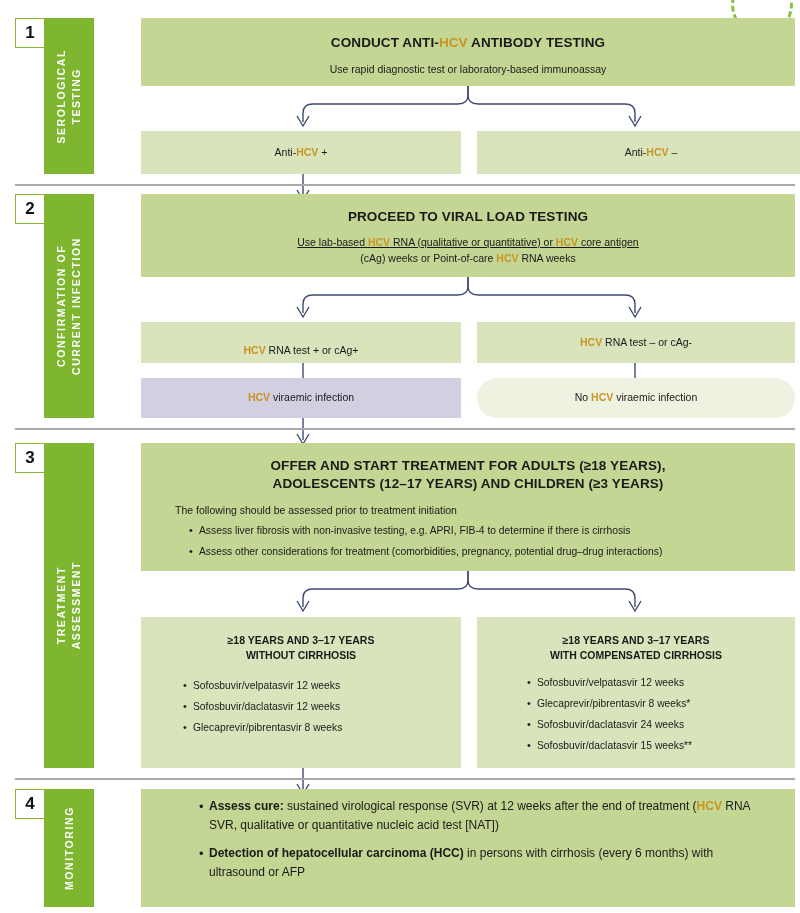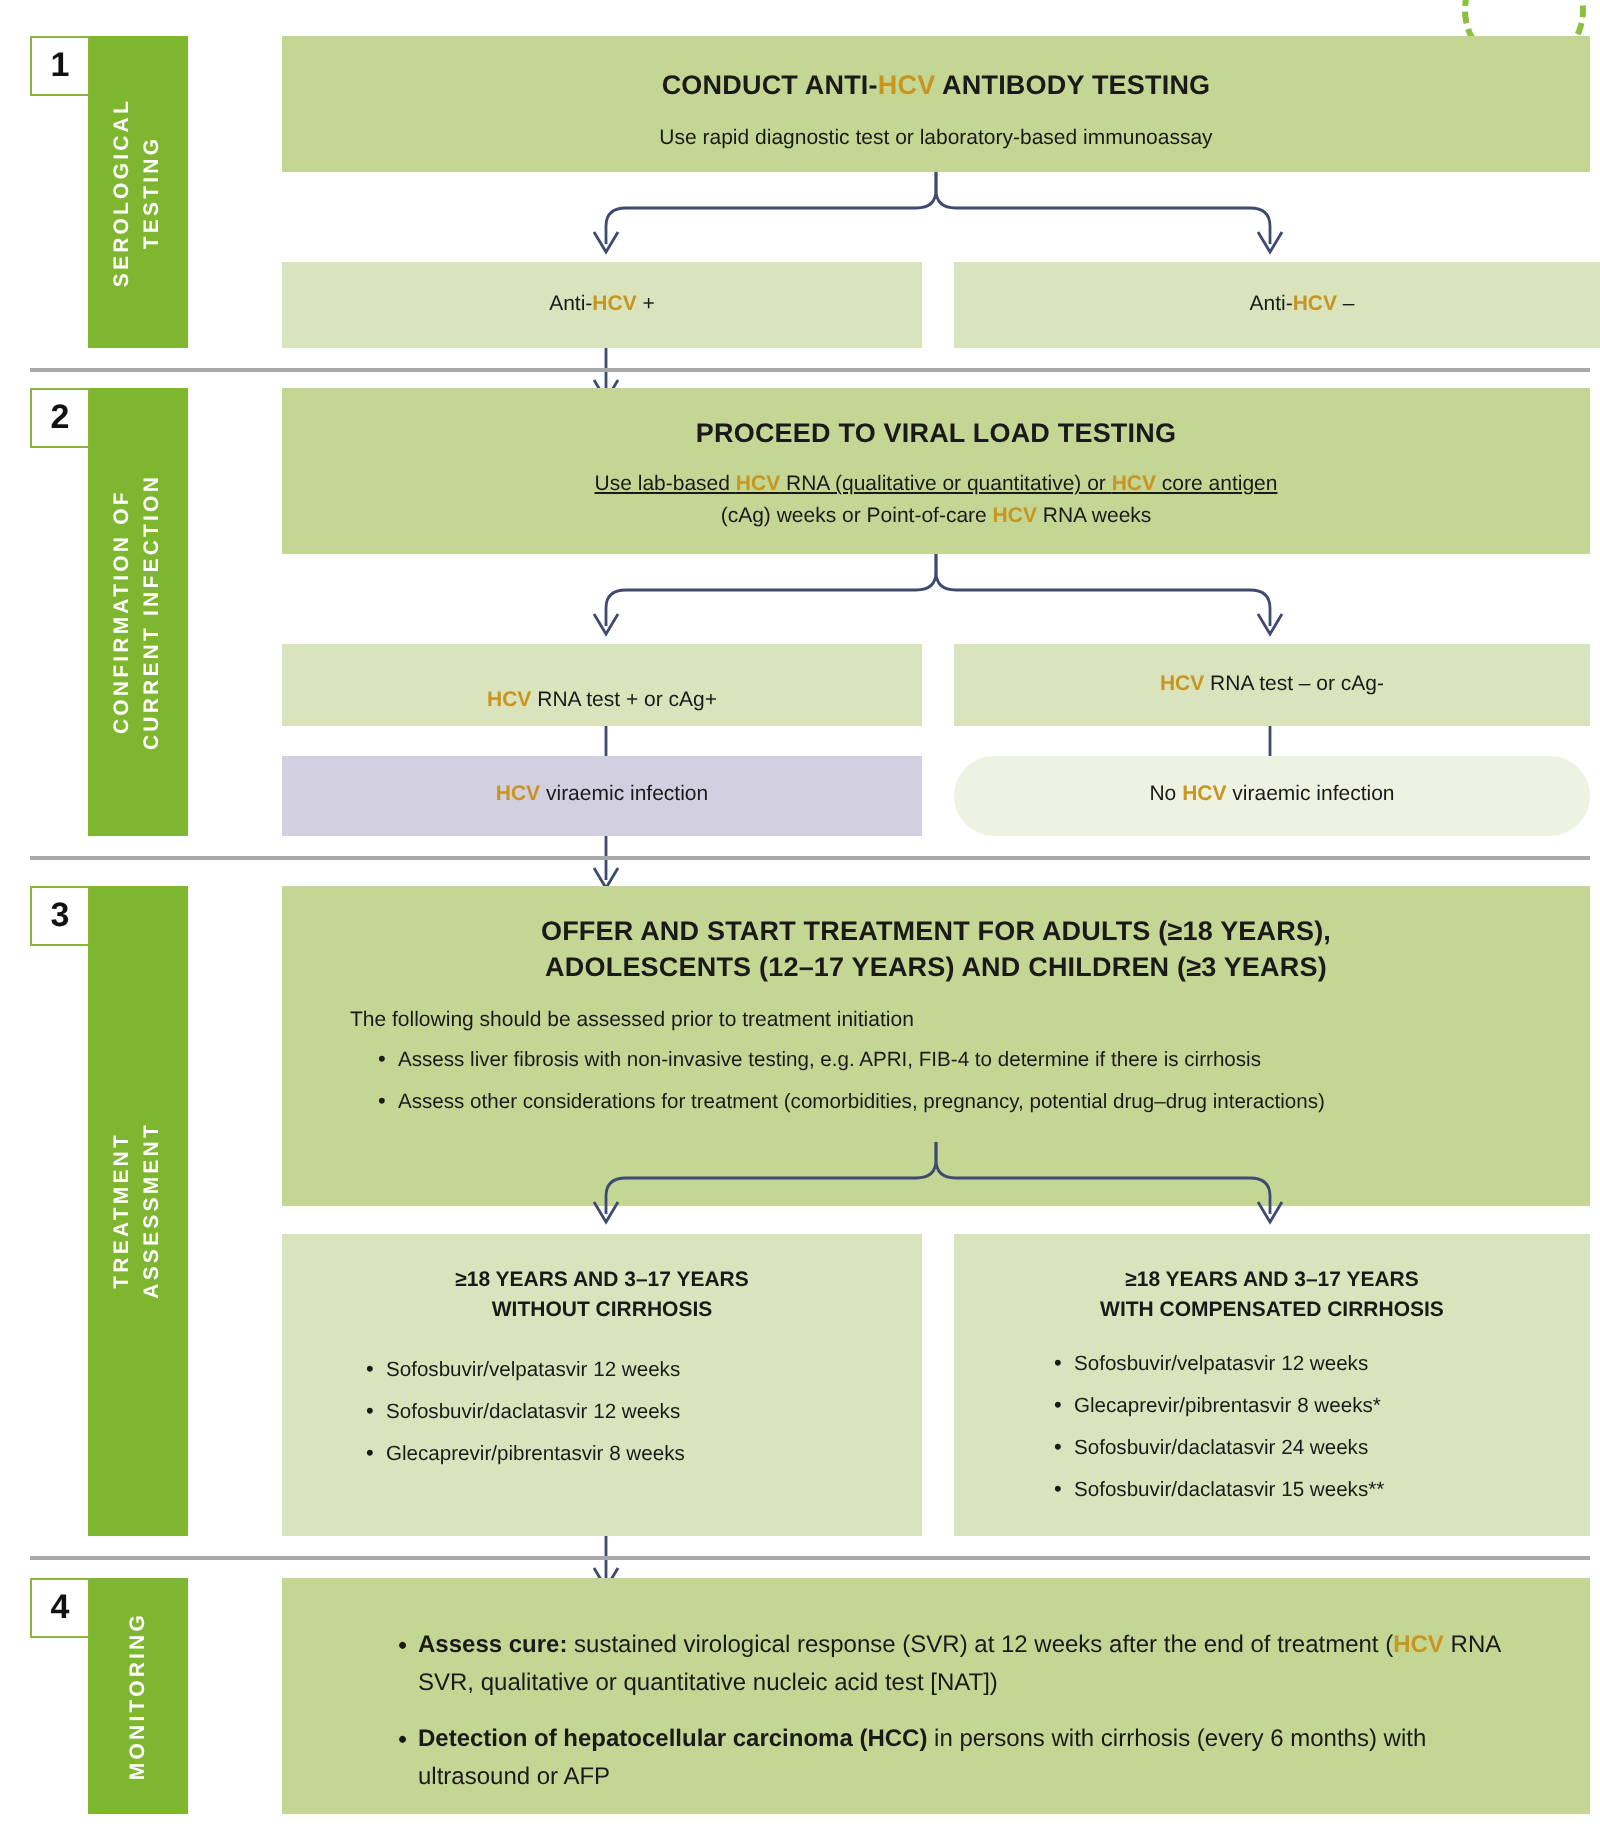--- a/index.html
+++ b/index.html
@@ -159,21 +159,21 @@
 </svg>
 
 <div class="rule" style="top:428px;"></div>
 
 <div class="numchip" style="left:15px;top:443px;">3</div>
 <div class="sidebar" style="top:443px;height:325px;">
   <span>TREATMENT
 ASSESSMENT</span>
 </div>
 
-<div class="box box-head" style="left:141px;top:443px;width:654px;height:160px;">
+<div class="box box-head" style="left:141px;top:443px;width:654px;height:128px;">
   <div class="title" style="margin-top:14px;">OFFER AND START TREATMENT FOR ADULTS (≥18 YEARS),</div>
   <div class="title">ADOLESCENTS (12–17 YEARS) AND CHILDREN (≥3 YEARS)</div>
   <div style="font-size:10.5px;margin:11px 0 8px 34px;">The following should be assessed prior to treatment initiation</div>
   <ul class="bul" style="margin-left:44px;">
     <li>Assess liver fibrosis with non-invasive testing, e.g. APRI, FIB-4 to determine if there is cirrhosis</li>
     <li>Assess other considerations for treatment (comorbidities, pregnancy, potential drug–drug interactions)</li>
   </ul>
 </div>
 
 <svg class="conn" style="left:0;top:571px;width:800px;height:46px;">
@@ -210,17 +210,17 @@
 </svg>
 
 <div class="rule" style="top:778px;"></div>
 
 <div class="numchip" style="left:15px;top:789px;">4</div>
 <div class="sidebar" style="top:789px;height:118px;">
   <span>MONITORING</span>
 </div>
 
 <div class="box box-head" style="left:141px;top:789px;width:654px;height:118px;">
-  <ul class="bul bigbul" style="margin:24px 30px 0 54px;">
+  <ul class="bul bigbul" style="margin:8px 30px 0 54px;">
     <li><span class="bold">Assess cure:</span><span> sustained virological response (SVR) at 12 weeks after the end of treatment (</span><span class="hcv">HCV</span><span> RNA SVR, qualitative or quantitative nucleic acid test [NAT])</span></li>
     <li><span class="bold">Detection of hepatocellular carcinoma (HCC)</span><span> in persons with cirrhosis (every 6 months) with ultrasound or AFP</span></li>
   </ul>
 </div>
 
 </body></html>

